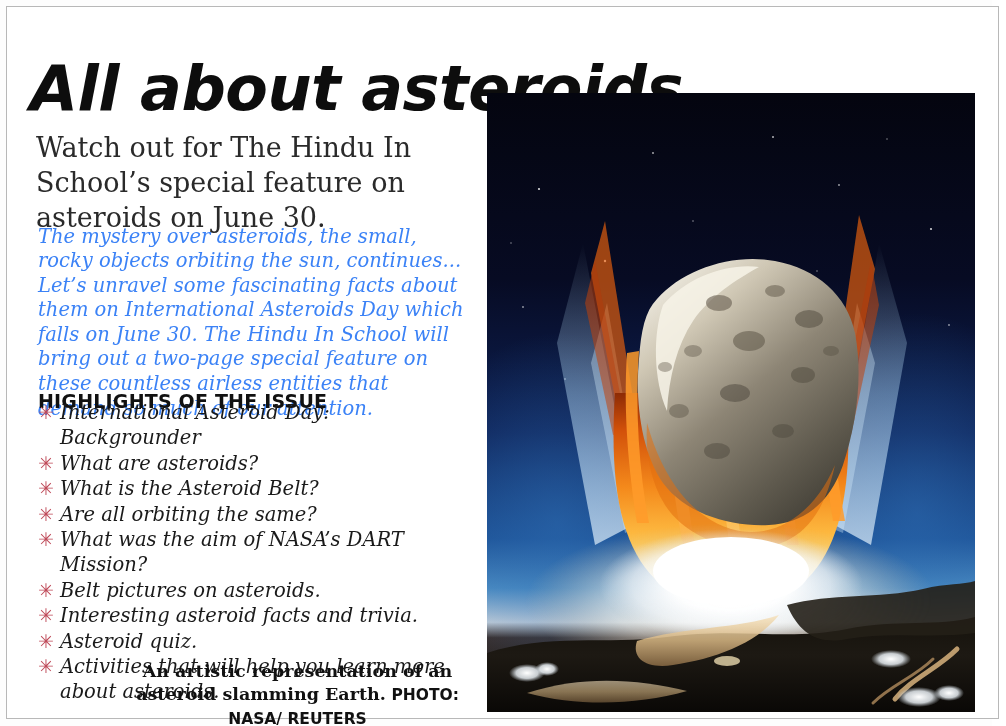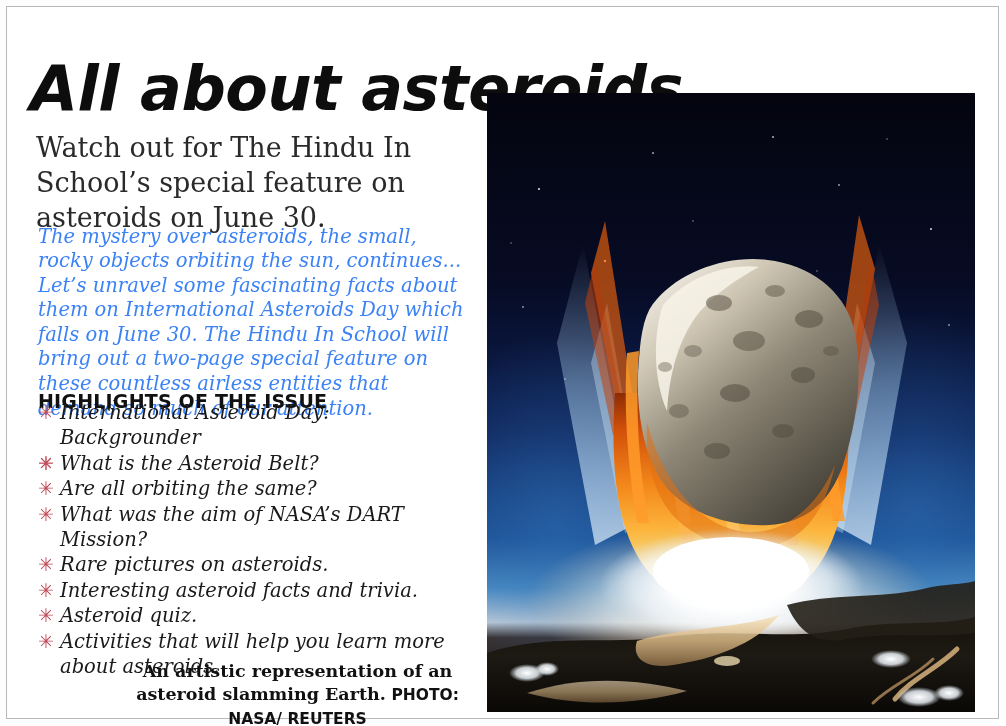--- a/index.html
+++ b/index.html
@@ -136,36 +136,37 @@
 
   <div class="highlights-heading">HIGHLIGHTS OF THE ISSUE</div>
 
   <ul class="highlights-list">
     <li class="bullet-row">
       <span class="bullet-mark">✳</span>
       <span>International Asteroid Day: Backgrounder</span>
     </li>
     <li class="bullet-row">
       <span class="bullet-mark">✳</span>
+      <span>What are asteroids?</span>
     </li>
     <li class="bullet-row">
       <span class="bullet-mark">✳</span>
       <span>What is the Asteroid Belt?</span>
     </li>
     <li class="bullet-row">
       <span class="bullet-mark">✳</span>
       <span>Are all orbiting the same?</span>
     </li>
     <li class="bullet-row">
       <span class="bullet-mark">✳</span>
       <span>What was the aim of NASA’s DART Mission?</span>
     </li>
     <li class="bullet-row">
       <span class="bullet-mark">✳</span>
-      <span>Rare pictures on asteroids.</span>
+      <span>Belt pictures on asteroids.</span>
     </li>
     <li class="bullet-row">
       <span class="bullet-mark">✳</span>
       <span>Interesting asteroid facts and trivia.</span>
     </li>
     <li class="bullet-row">
       <span class="bullet-mark">✳</span>
       <span>Asteroid quiz.</span>
     </li>
     <li class="bullet-row">

